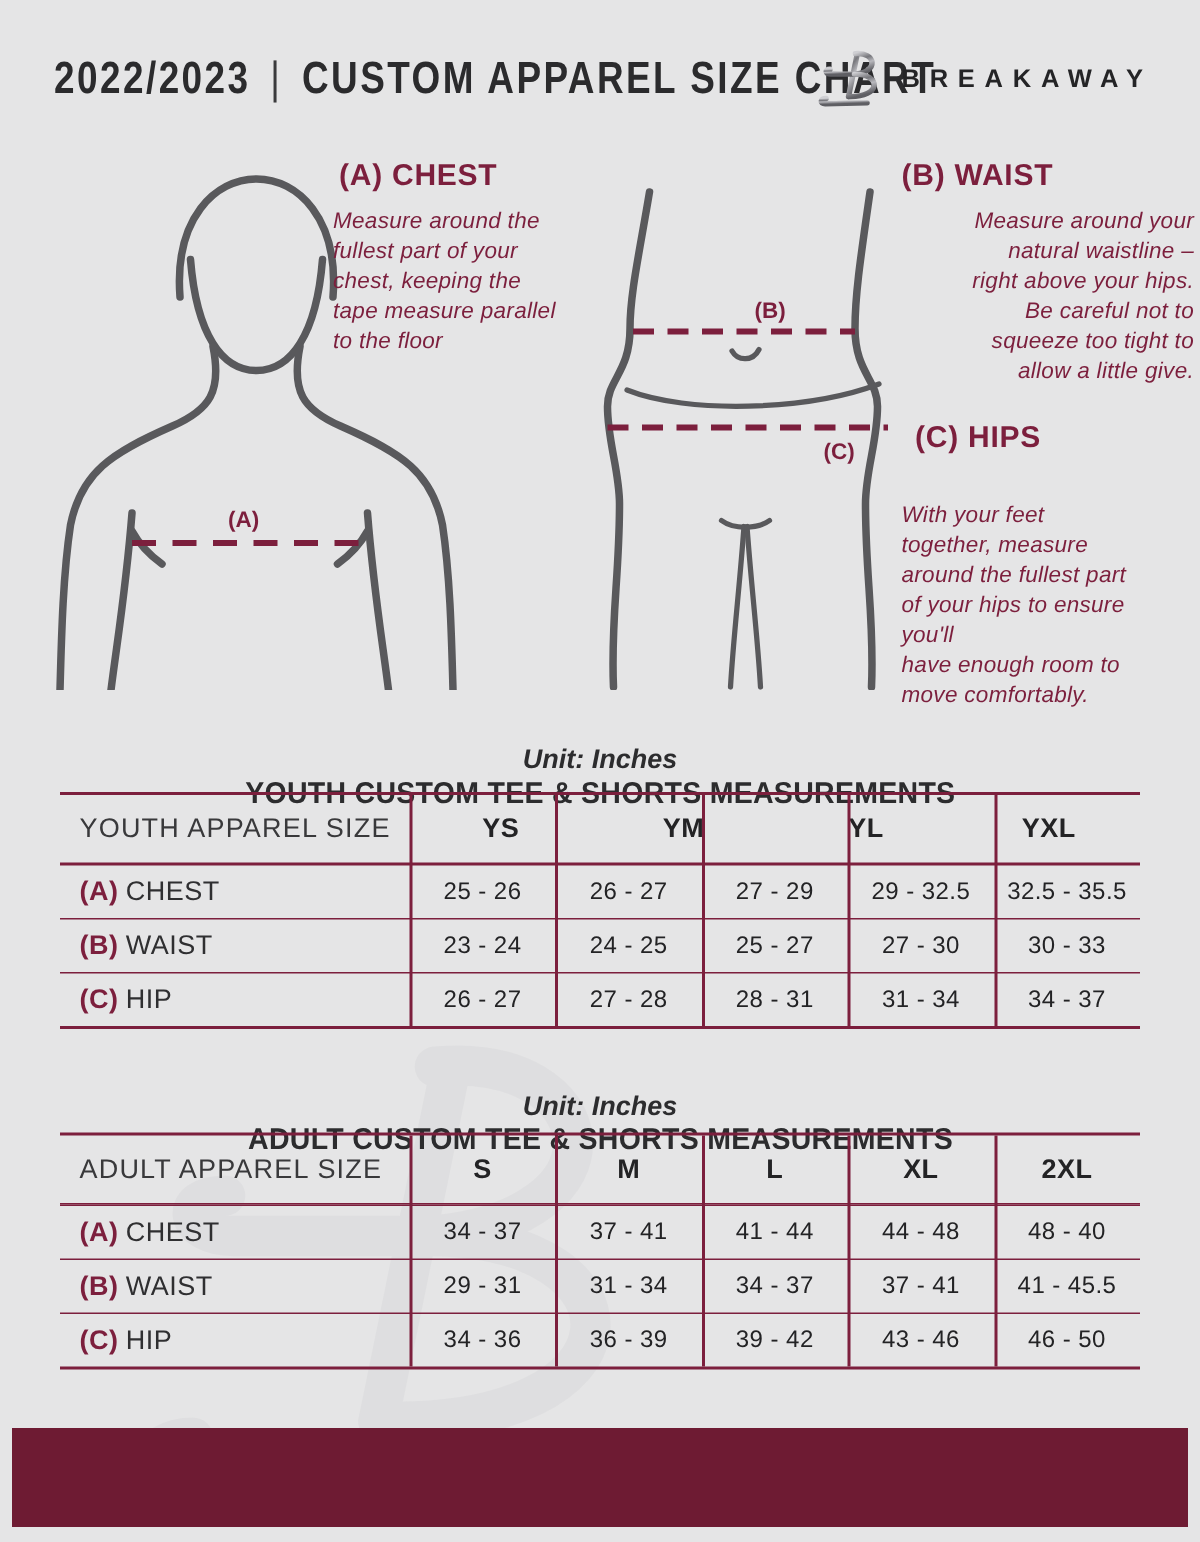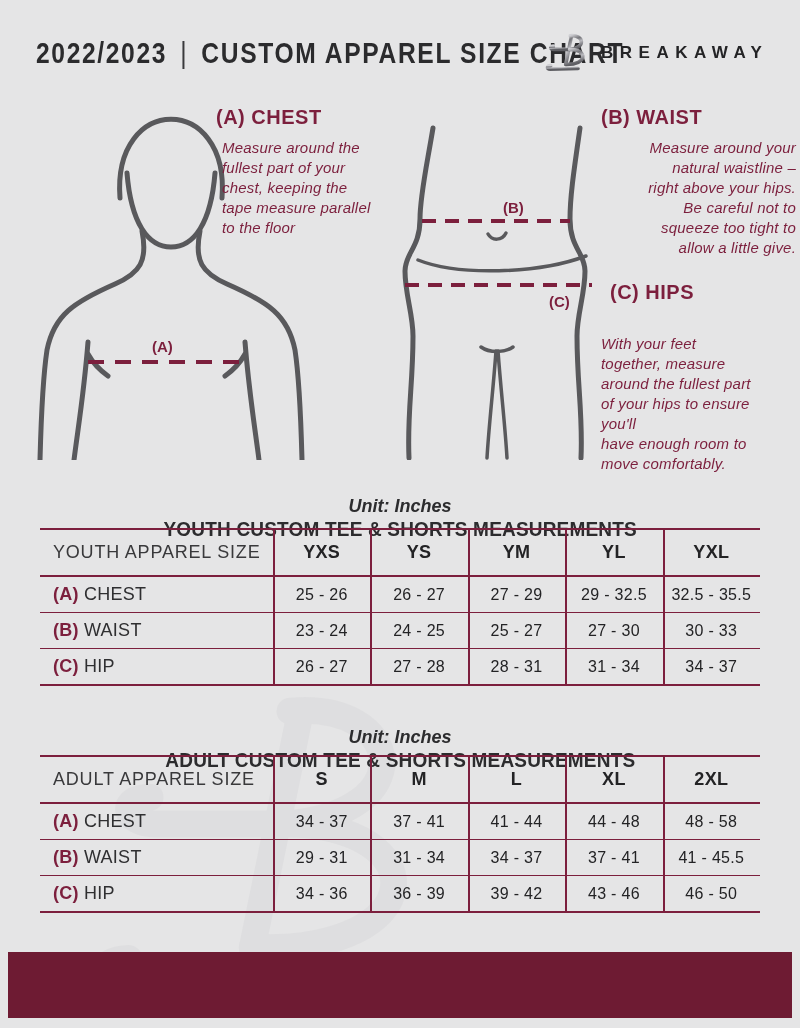--- a/index.html
+++ b/index.html
@@ -117,21 +117,21 @@
       <path d="M182,128 C176,158 184,170 209,181 C250,199 270,212 277,247 C282,280 283,320 284,357"></path>
       <path d="M70,239 C66,290 60,325 56,357"></path>
       <path d="M70,251 C76,262 83,268 90,273"></path>
       <path d="M227,239 C231,290 237,325 241,357"></path>
       <path d="M227,251 C221,262 214,268 207,273"></path>
     </g>
     <path d="M70,259 L227,259" stroke="#7C1F3D" stroke-width="4" stroke-dasharray="16 11"></path>
   </svg>
   <div class="marker" style="left:152px; top:338px;">(A)</div>
 
-  <div class="m-heading" style="left:216px; top:106px;">(A) CHEST</div>
+  <div class="m-heading" style="left:226px; top:106px;">(A) CHEST</div>
   <div class="m-body" style="left:222px; top:138px; width:195px;">Measure around the
 fullest part of your
 chest, keeping the
 tape measure parallel
 to the floor</div>
 
   <svg class="fig" style="left:396px; top:102px;" width="208" height="358" viewBox="0 0 208 358" fill="none">
     <g stroke="#59595C" stroke-width="5" stroke-linecap="round">
       <path d="M37,26 C30,68 24,94 24,117 C24,146 9,151 9,169 C9,192 17,212 17,234 C17,282 11,312 13,356"></path>
       <path d="M184,26 C178,68 174,94 174,117 C174,146 189,151 189,169 C189,192 181,212 181,234 C181,282 187,312 185,356"></path>
@@ -173,21 +173,20 @@
 
   <div class="size-table" style="top:528px;">
     <div class="v-line" style="left:233px;"></div>
     <div class="v-line" style="left:330px;"></div>
     <div class="v-line" style="left:428px;"></div>
     <div class="v-line" style="left:525px;"></div>
     <div class="v-line" style="left:623px;"></div>
 
     <div class="t-row t-head">
       <div class="t-cell first">YOUTH APPAREL SIZE</div>
-      <div class="t-cell">YXS</div>
       <div class="t-cell">YS</div>
       <div class="t-cell">YM</div>
       <div class="t-cell">YL</div>
       <div class="t-cell">YXL</div>
     </div>
     <div class="t-row">
       <div class="t-cell first">
           <span class="row-prefix">(A)</span>
           <span class="row-label">CHEST</span>
         </div>
@@ -243,21 +242,21 @@
     </div>
     <div class="t-row">
       <div class="t-cell first">
           <span class="row-prefix">(A)</span>
           <span class="row-label">CHEST</span>
         </div>
       <div class="t-cell">34 - 37</div>
       <div class="t-cell">37 - 41</div>
       <div class="t-cell">41 - 44</div>
       <div class="t-cell">44 - 48</div>
-      <div class="t-cell">48 - 58</div>
+      <div class="t-cell">48 - 40</div>
     </div>
     <div class="t-row">
       <div class="t-cell first">
           <span class="row-prefix">(B)</span>
           <span class="row-label">WAIST</span>
         </div>
       <div class="t-cell">29 - 31</div>
       <div class="t-cell">31 - 34</div>
       <div class="t-cell">34 - 37</div>
       <div class="t-cell">37 - 41</div>

